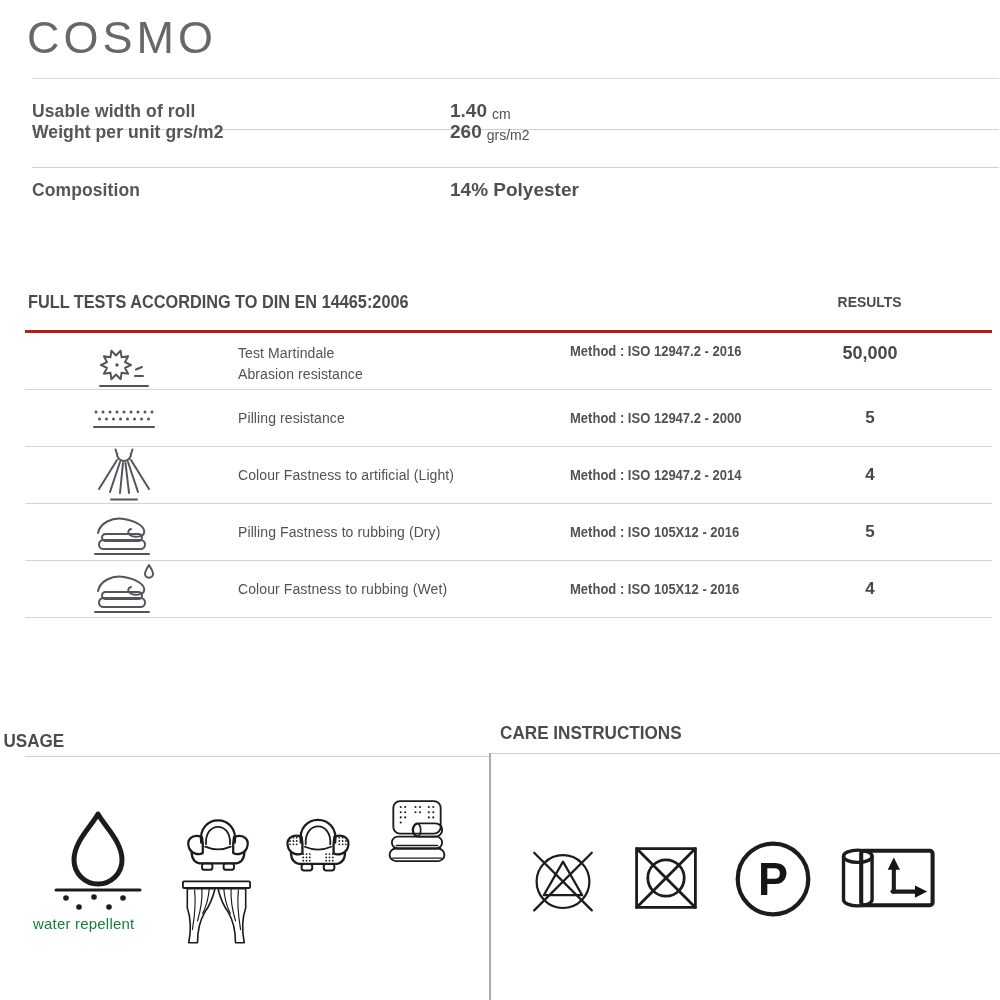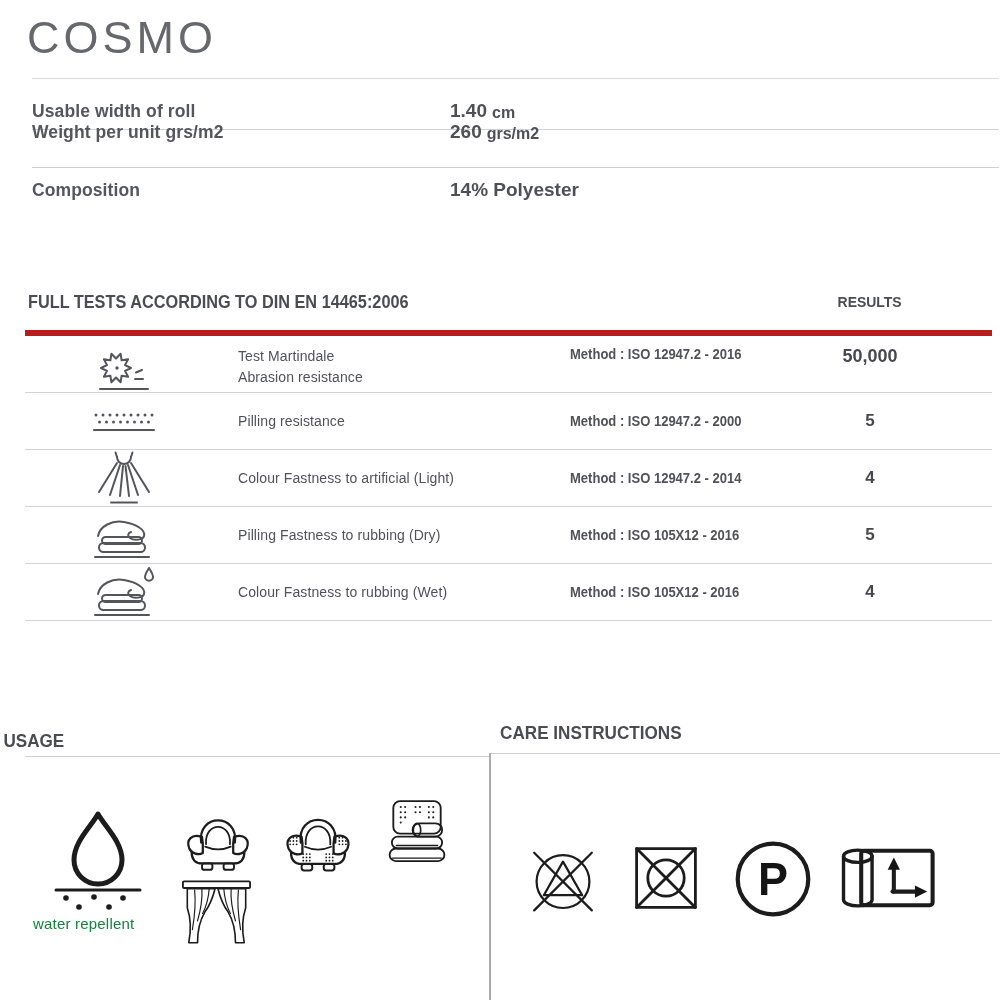--- a/index.html
+++ b/index.html
@@ -20,25 +20,25 @@
   .sqzc { display:inline-block; transform:scaleX(.9);  transform-origin:50% 50%; white-space:nowrap; }
 
   
   #spec { left:25px; top:78px; width:967px;margin-left:7px; }
   .srow { display:flex; align-items:flex-end; border-bottom:1px solid #cfd0d1; box-sizing:border-box; }
   .srow.r1 { height:52px; padding-bottom:7px; border-top:1px solid #d9dadb; }
   .srow.r2 { height:38px; padding-bottom:24px; }
   .srow.r3 { height:42px; padding-bottom:9px; border-bottom:none; }
   .slabel { width:418px; font-size:17.5px; font-weight:700; color:#55565a; letter-spacing:.1px; }
   .sval   { font-size:19px; font-weight:700; color:#4f5054; }
-  .sunit  { font-size:16px; font-weight:700; color:#4f5054; margin-left:5px; }
+  .sunit  { font-size:14px; font-weight:400; color:#4f5054; margin-left:5px; }
 
   
   #tests { left:25px; top:288px; width:967px; }
-  .thead { position:relative; height:42px; border-bottom:6px solid #b91c1c; }
+  .thead { position:relative; height:42px; border-bottom:3px solid #b91c1c; }
   .h-full { position:absolute; left:3px; top:3px; font-size:18.5px; font-weight:700; color:#4b4c50; }
   .h-res  { position:absolute; left:765px; width:160px; top:5px; text-align:center;
             font-size:15.5px; font-weight:700; color:#4b4c50; }
   .trow { position:relative; height:57px; border-bottom:1px solid #d2d3d4; box-sizing:border-box; }
   .trow .cell { position:absolute; top:50%; transform:translateY(-50%); }
   .trow.top .cell { top:10px; transform:none; }
   .ticon  { left:58px; width:82px; display:flex; justify-content:center; }
   .tname  { left:213px; font-size:14px; color:#515257; letter-spacing:.1px; line-height:21px; }
   .tname span { display:block; }
   .tmethod{ left:545px; font-size:14px; font-weight:700; color:#515257; }

